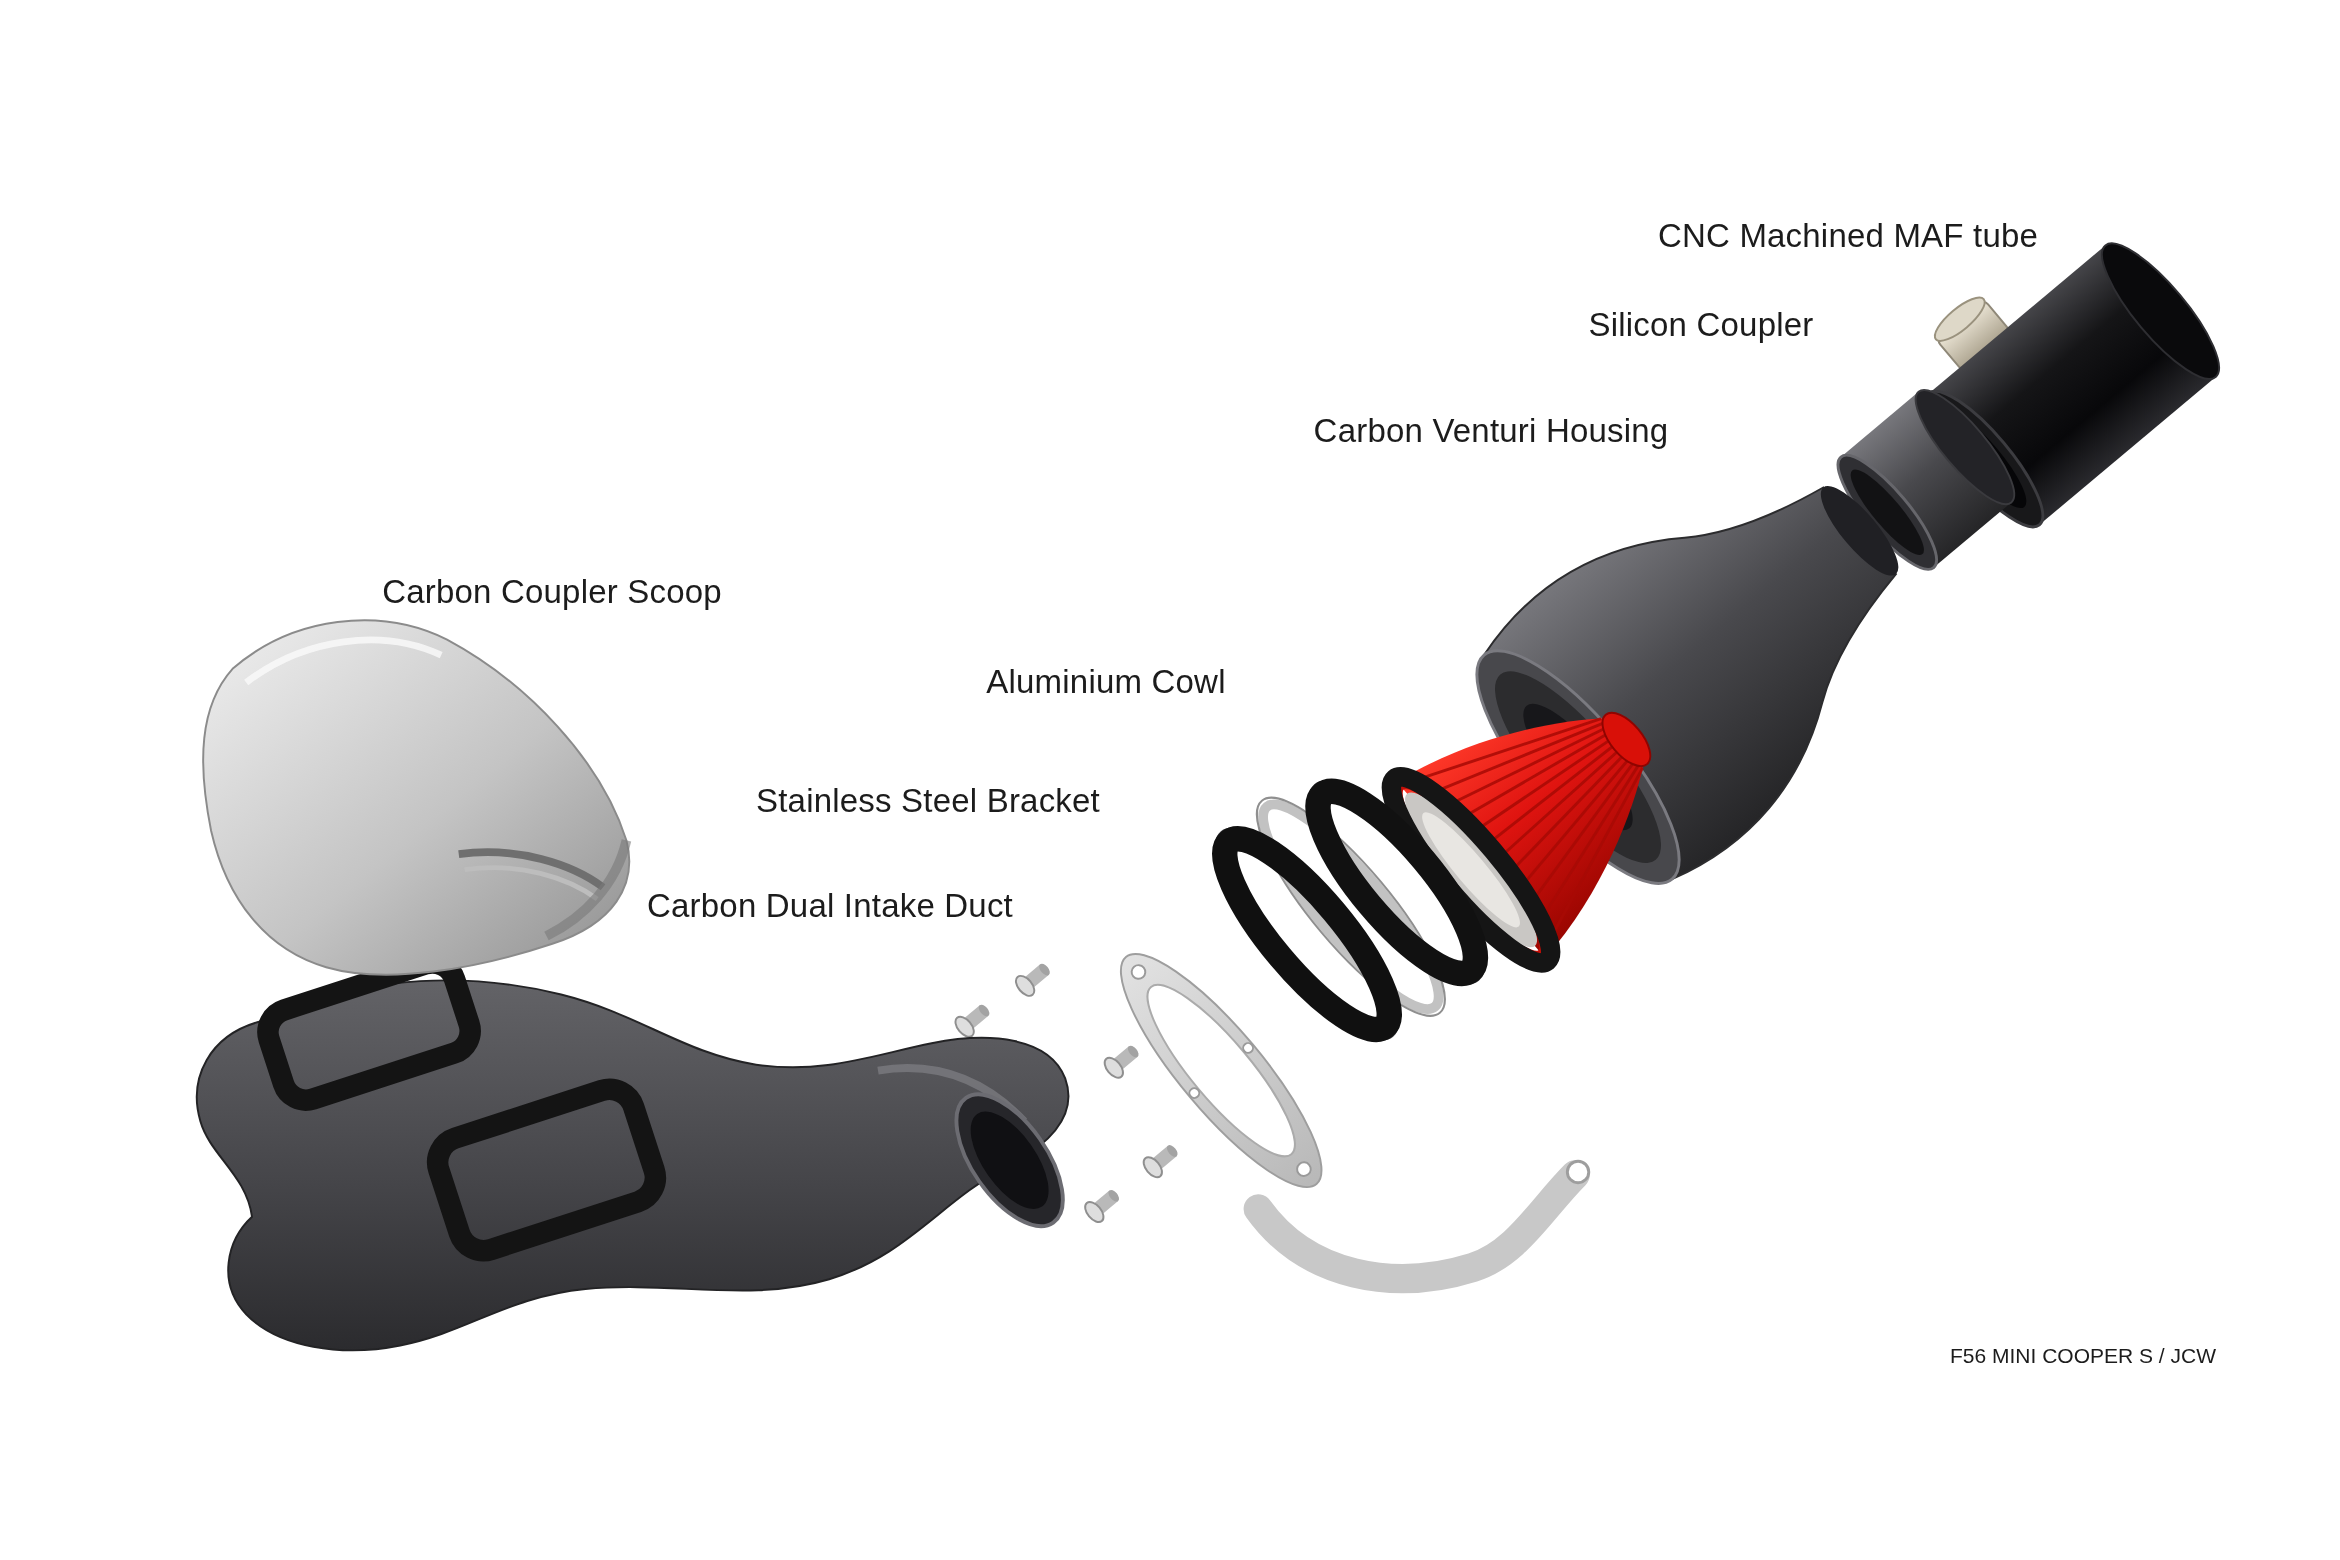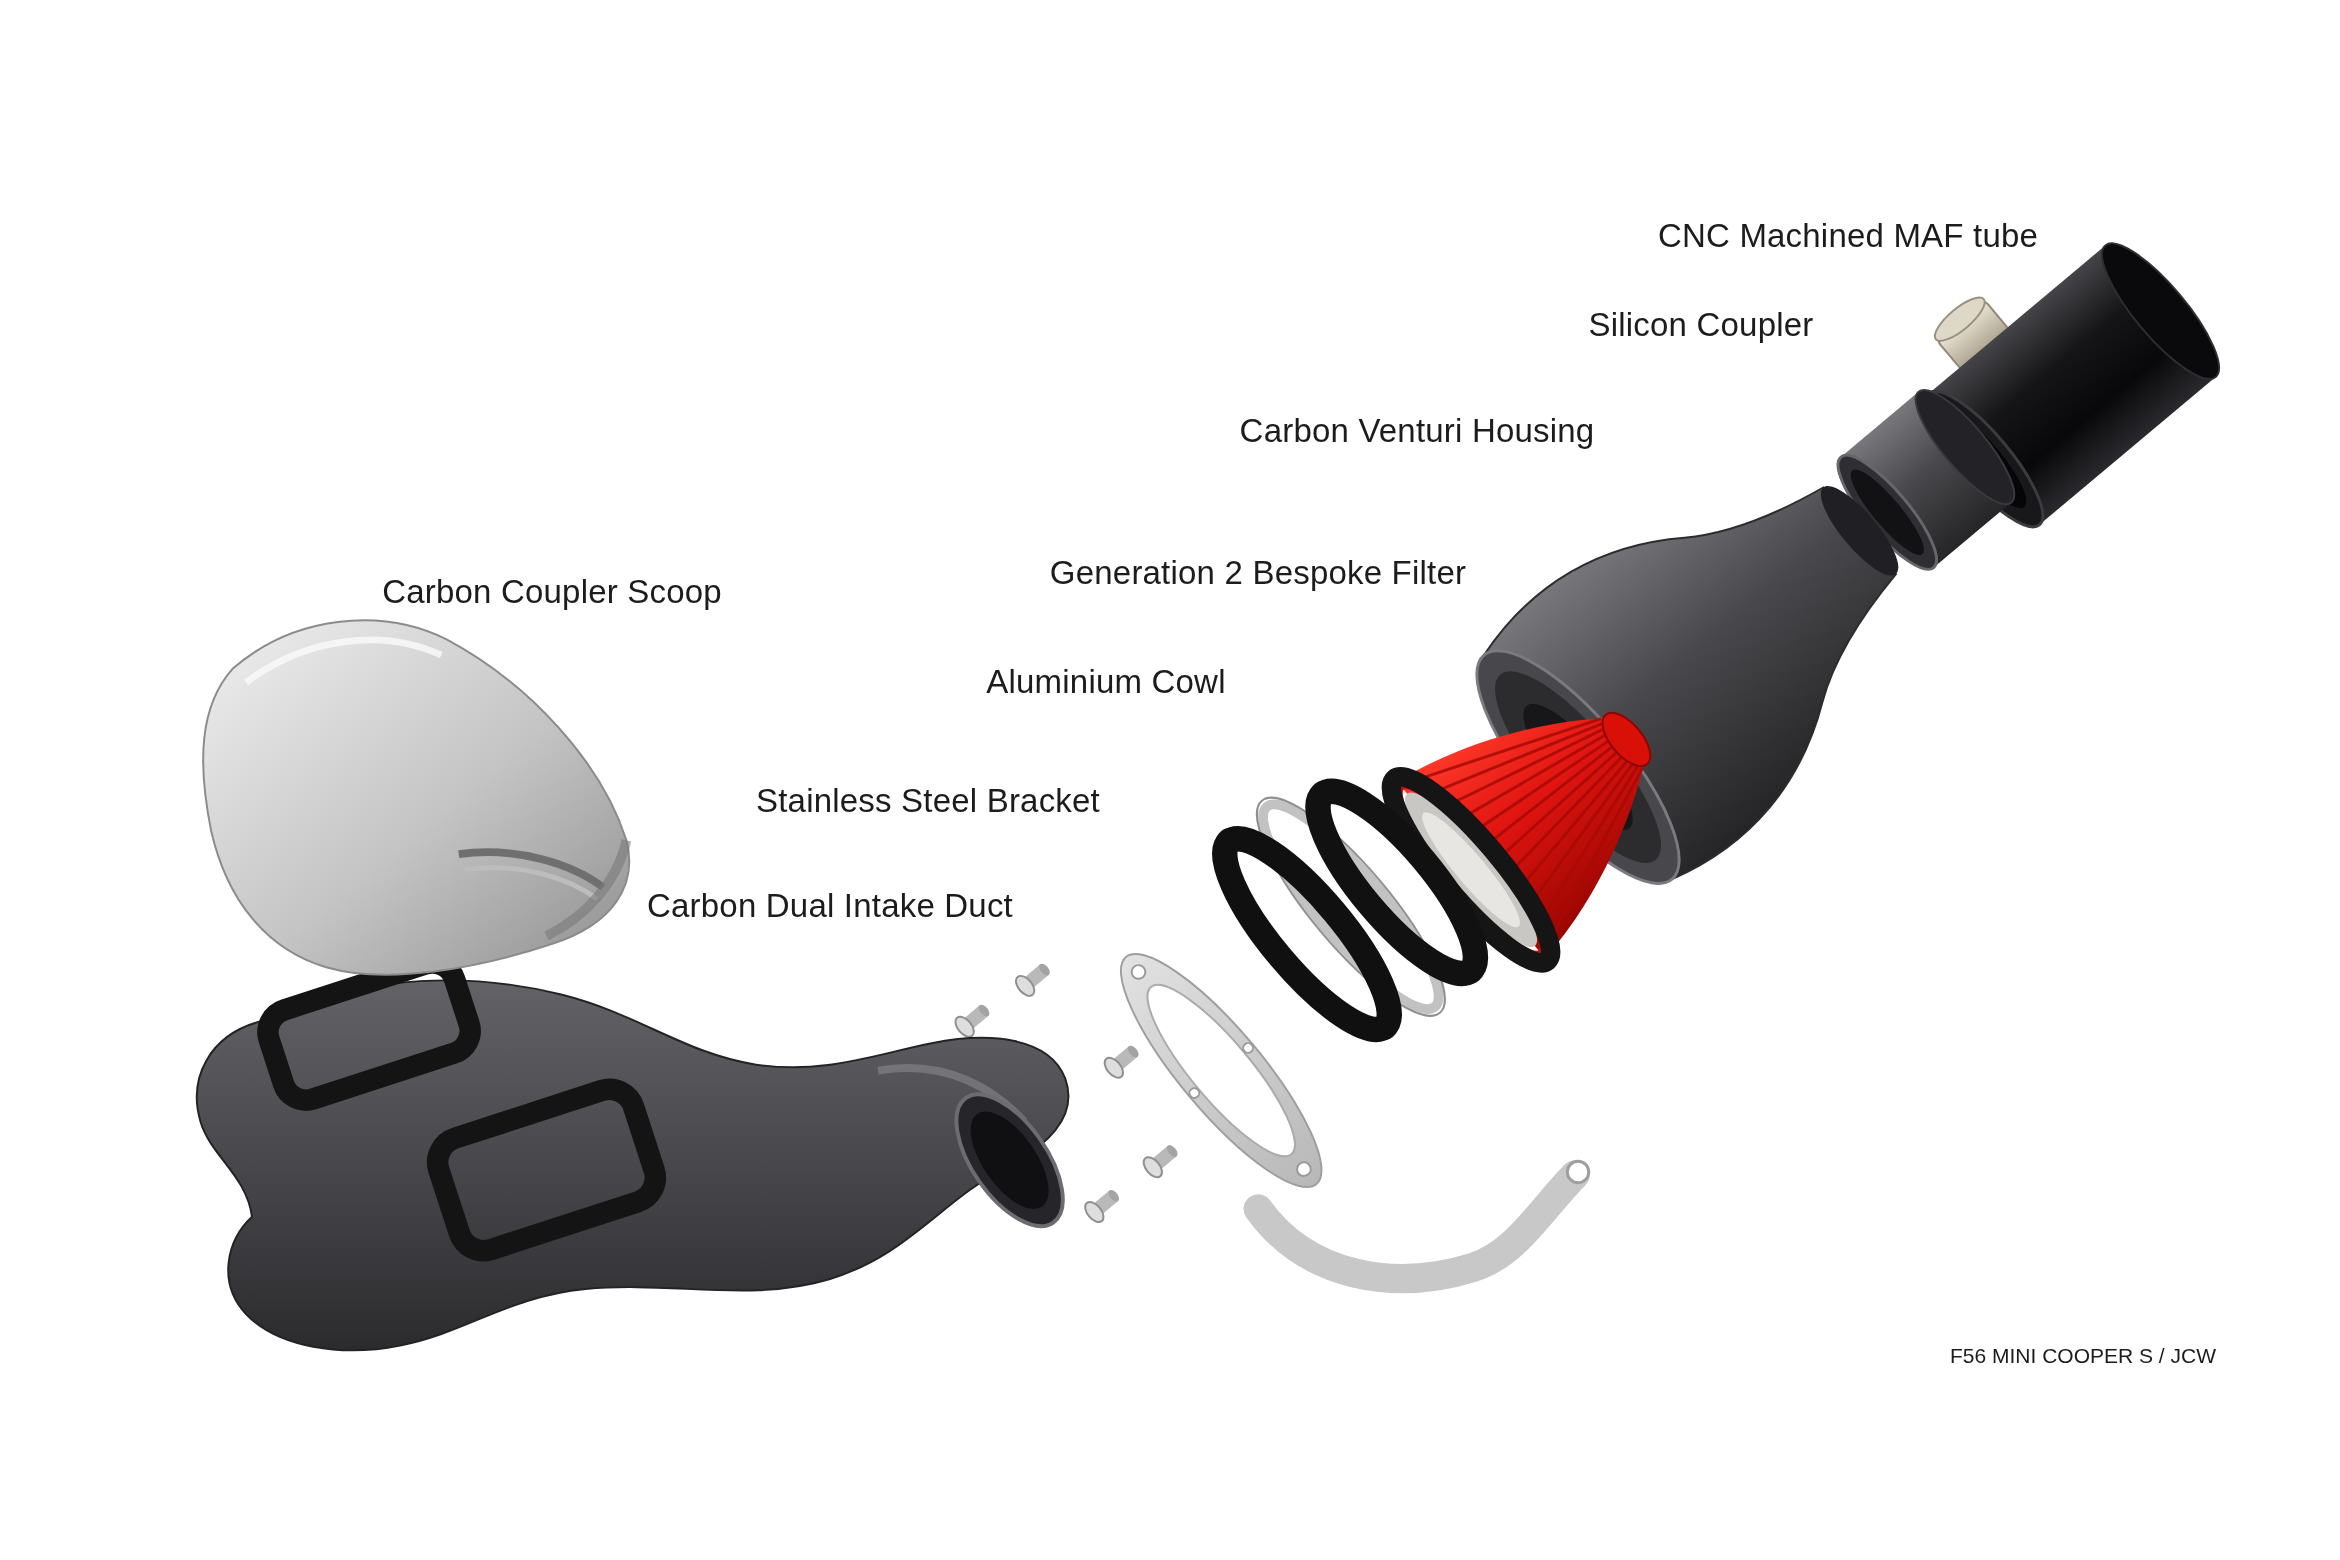--- a/index.html
+++ b/index.html
@@ -201,22 +201,21 @@
                C 272,974 232,922 216,852 C 202,782 204,724 238,686 Z" fill="url(#gScoop)" stroke="#8b8b8b" stroke-width="2"></path>
       <path d="M 252,700 C 312,654 392,644 452,672" fill="none" stroke="#fafafa" stroke-width="7" opacity="0.8"></path>
       <path d="M 470,876 C 530,868 586,886 618,910" fill="none" stroke="#6f6f6f" stroke-width="8"></path>
       <path d="M 476,892 C 532,884 582,900 612,922" fill="none" stroke="#bdbdbd" stroke-width="5"></path>
       <path d="M 642,862 C 632,906 600,940 560,960" fill="none" stroke="#7a7a7a" stroke-width="10" opacity="0.6"></path>
     </g>
   </svg>
 
   <div class="label" style="left:1848px; top:217px">CNC Machined MAF tube</div>
   <div class="label" style="left:1701px; top:306px">Silicon Coupler</div>
-  <div class="label" style="left:1417px; top:412px">Carbon Venturi Housing</div>
-  <div class="label" style="left:1258px; top:554px">Generation 2 Bespoke Filter</div>
+  <div class="label" style="left:1491px; top:412px">Carbon Venturi Housing</div>
   <div class="label" style="left:552px;  top:573px">Carbon Coupler Scoop</div>
   <div class="label" style="left:1106px; top:663px">Aluminium Cowl</div>
   <div class="label" style="left:928px;  top:782px">Stainless Steel Bracket</div>
   <div class="label" style="left:830px;  top:887px">Carbon Dual Intake Duct</div>
 
   <div class="caption" style="right:125px; top:1344px">F56 MINI COOPER S / JCW</div>
 
 </div>
 
 

